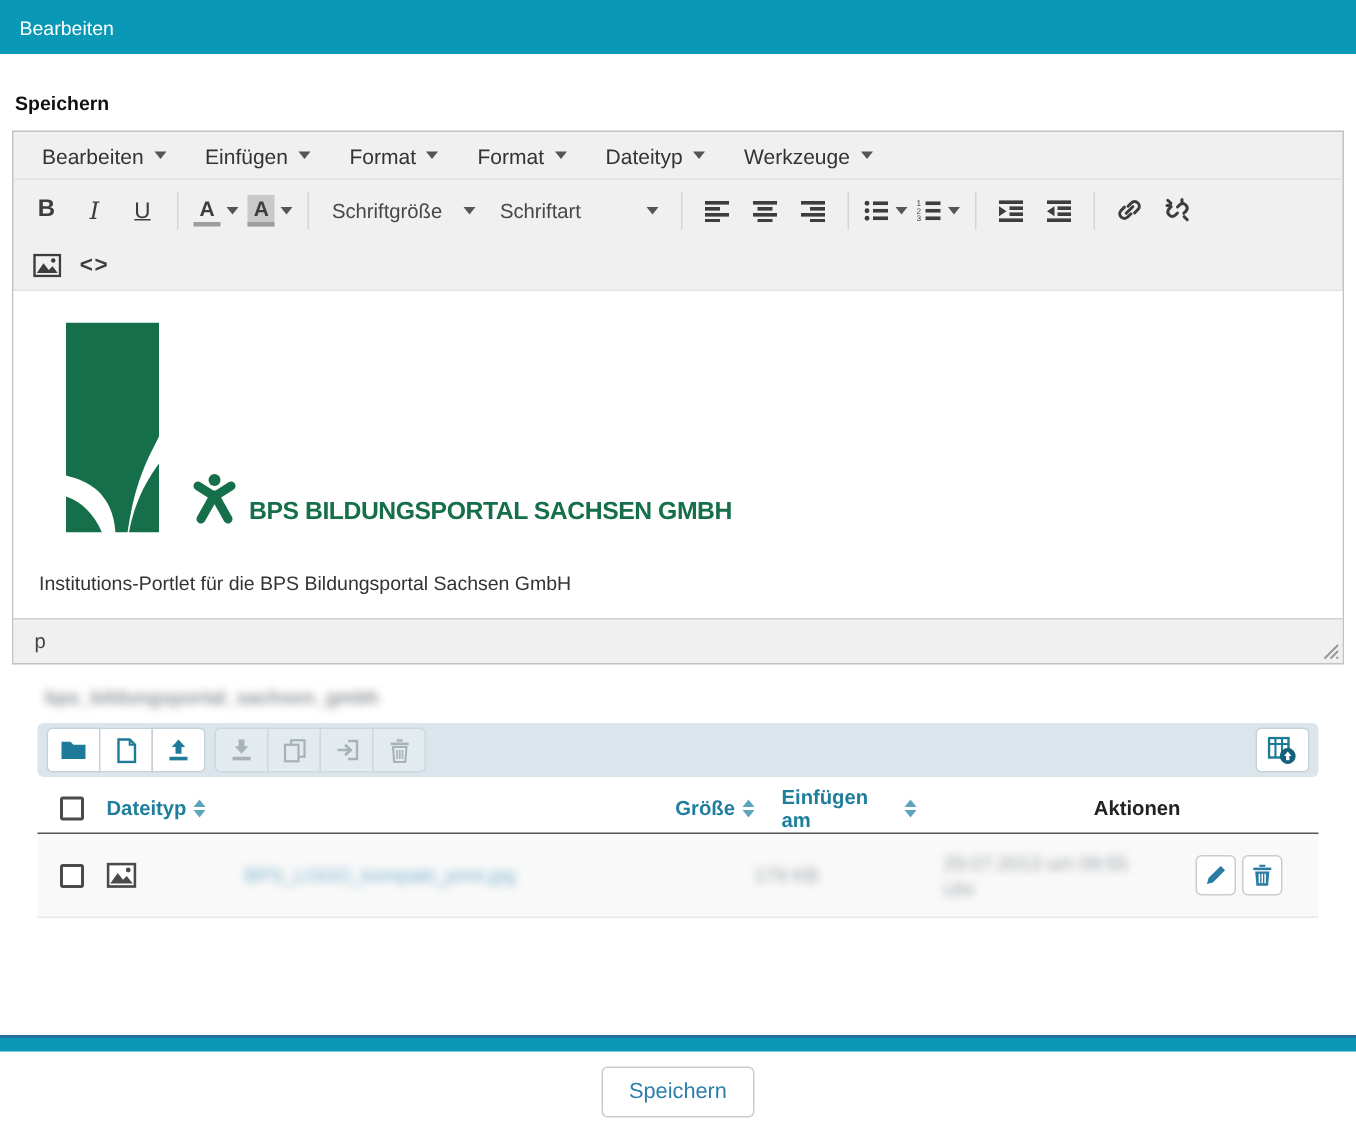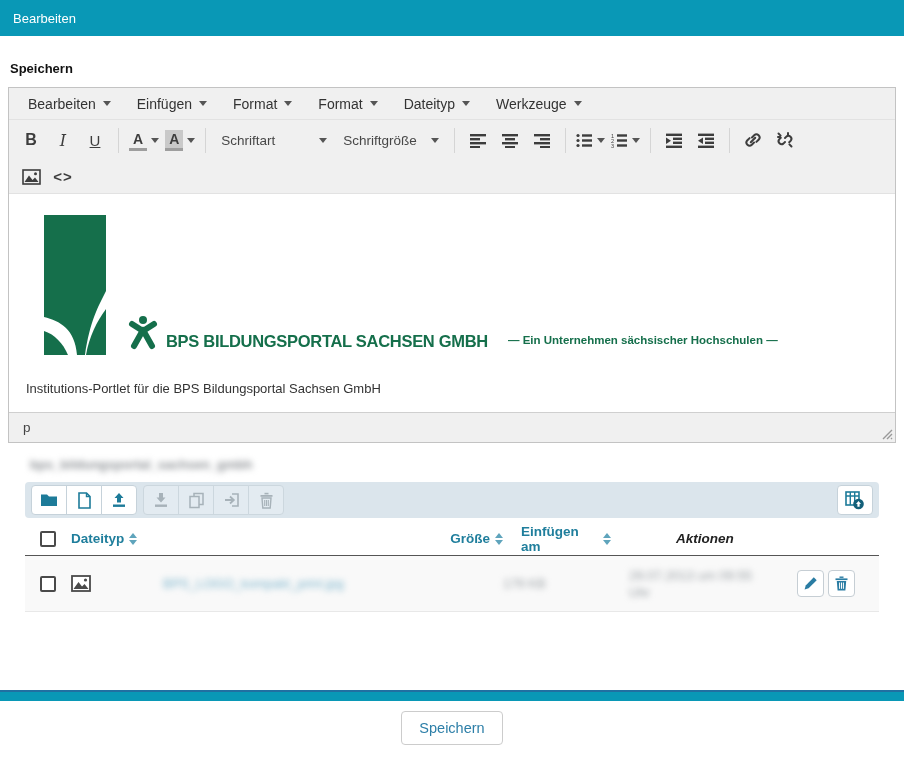--- a/index.html
+++ b/index.html
@@ -59,21 +59,21 @@
   .btn-group .fbtn:last-child { border-radius:0 4px 4px 0; }
   .fbtn.disabled { background:#e3ebf1; border-color:#ccd7de; }
   .fbtn.single { border-radius:4px; }
   .toolbar-left { display:flex; gap:6px; }
   
   .ftable { width:100%; margin-top:4px; }
   .frow { display:grid; grid-template-columns:46px 92px 1fr 108px 176px 92px; align-items:center; }
   .fhead { height:34px; border-bottom:1px solid #555; }
   .fhead .hcell { display:flex; align-items:center; gap:5px; font-weight:bold; color:#1f7e9c; font-size:13.5px; }
   .hcell.right { justify-content:flex-end; }
-  .hcell.actions { color:#222; justify-content:center; padding-left:12px;font-style:italic; }
+  .hcell.actions { color:#222; justify-content:flex-end; padding-left:12px; }
   .sort-glyph { display:flex; flex-direction:column; gap:2px; }
   .sort-glyph i { width:0; height:0; border-left:4px solid transparent; border-right:4px solid transparent; }
   .sort-glyph .up { border-bottom:5px solid #5fa4bc; }
   .sort-glyph .down { border-top:5px solid #5fa4bc; }
   .fdata { min-height:56px; border-bottom:1px solid #e8e8e8; }
   .fdata.striped { background:#f9f9f9; }
   .cell-check, .cell-type { display:flex; align-items:center; }
   .cell-check { justify-content:center; }
   input[type=checkbox] { appearance:none; width:16px; height:16px; border:2px solid #4a4a4a;
                          background:#fff; border-radius:2px; margin:0; }
@@ -146,26 +146,26 @@
       <div class="tsep"></div>
       <div class="tbtn">
           <span class="color-a">A</span>
           <span class="caret"></span>
         </div>
       <div class="tbtn">
           <span class="back-a">A</span>
           <span class="caret"></span>
         </div>
       <div class="tsep"></div>
+      <div class="font-select size">
+          <span>Schriftgröße</span>
+          <span class="caret"></span>
+        </div>
       <div class="font-select">
           <span>Schriftart</span>
-          <span class="caret"></span>
-        </div>
-      <div class="font-select size">
-          <span>Schriftgröße</span>
           <span class="caret"></span>
         </div>
       <div class="tsep"></div>
       <div class="tbtn">
         <svg width="17" height="15">
             <g fill="#3d3d3d">
               <rect x="0" y="1" width="16" height="2.4"></rect>
               <rect x="0" y="5" width="10" height="2.4"></rect>
               <rect x="0" y="9" width="16" height="2.4"></rect>
               <rect x="0" y="13" width="10" height="2.4"></rect>
@@ -279,21 +279,20 @@
           <path fill="#156f4b" d="M0 116 C10 119 19 128 24 140 H0 Z"></path>
           <path fill="#156f4b" d="M62 94 C53 106 45 122 42 140 H62 Z"></path>
         </svg>
         <div class="logo-right">
           <svg width="30" height="36" viewBox="0 0 30 36">
             <circle cx="15" cy="5" r="4" fill="#156f4b"></circle>
             <path d="M15 16 L4 9 M15 16 L26 9 M15 15 L6 31 M15 15 L24 31" stroke="#156f4b" stroke-width="6" stroke-linecap="round" fill="none"></path>
           </svg>
           <div class="logo-text-block">
             <span class="logo-title">BPS BILDUNGSPORTAL SACHSEN GMBH</span>
-            <span class="logo-subtitle">— Ein Unternehmen sächsischer Hochschulen —</span>
           </div>
         </div>
       </div>
       <div class="editor-paragraph">Institutions-Portlet für die BPS Bildungsportal Sachsen GmbH</div>
     </div>
 
     <div class="statusbar">
       <span class="statusbar-path">p</span>
       <svg class="resize-grip" width="13" height="13" stroke="#999" stroke-width="1.4">
           <path d="M12 3 L3 12 M12 7 L7 12 M12 11 L11 12" fill="none"></path>

